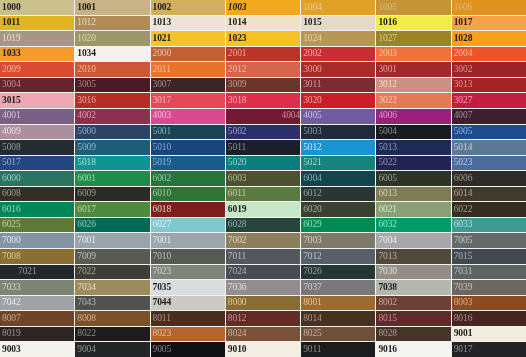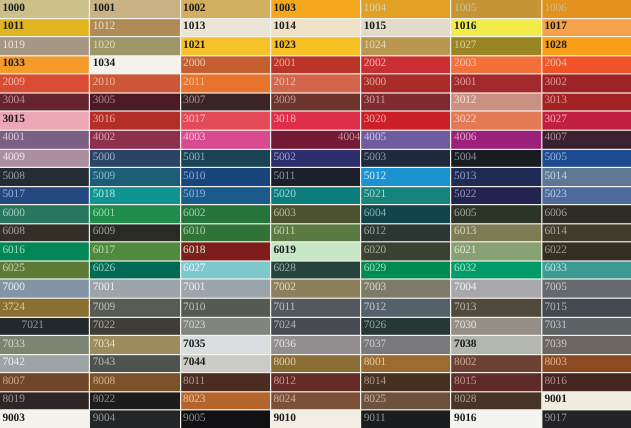--- a/index.html
+++ b/index.html
@@ -53,21 +53,21 @@
       <div class="cell bold" style="background: rgb(204, 192, 138);">
         <span class="lbl" style="color: rgb(26, 26, 26);">1000</span>
       </div>
       <div class="cell bold" style="background: rgb(201, 178, 133);">
         <span class="lbl" style="color: rgb(26, 26, 26);">1001</span>
       </div>
       <div class="cell bold" style="background: rgb(210, 174, 95);">
         <span class="lbl" style="color: rgb(26, 26, 26);">1002</span>
       </div>
       <div class="cell bold" style="background: rgb(244, 168, 29);">
-        <span class="lbl" style="color: rgb(26, 26, 26);">1003</span>
+        <span class="lbl" style="color: rgb(26, 26, 26); font-style: italic;">1003</span>
       </div>
       <div class="cell" style="background: rgb(224, 161, 36);">
         <span class="lbl" style="color: rgb(217, 207, 174);">1004</span>
       </div>
       <div class="cell" style="background: rgb(196, 148, 53);">
         <span class="lbl" style="color: rgb(205, 191, 144);">1005</span>
       </div>
       <div class="cell" style="background: rgb(226, 146, 31);">
         <span class="lbl" style="color: rgb(212, 187, 131);">1006</span>
       </div>
@@ -412,21 +412,21 @@
       </div>
       <div class="cell" style="background: rgb(168, 168, 172);">
         <span class="lbl" style="color: rgb(236, 236, 238);">7004</span>
       </div>
       <div class="cell" style="background: rgb(102, 105, 107);">
         <span class="lbl" style="color: rgb(196, 198, 200);">7005</span>
       </div>
     </div>
     <div class="row">
       <div class="cell" style="background: rgb(138, 111, 50);">
-        <span class="lbl" style="color: rgb(219, 201, 156);">3724</span>
+        <span class="lbl" style="color: rgb(219, 201, 156);">7008</span>
       </div>
       <div class="cell" style="background: rgb(88, 91, 84);">
         <span class="lbl" style="color: rgb(188, 190, 185);">7009</span>
       </div>
       <div class="cell" style="background: rgb(85, 90, 84);">
         <span class="lbl" style="color: rgb(186, 189, 185);">7010</span>
       </div>
       <div class="cell" style="background: rgb(82, 88, 94);">
         <span class="lbl" style="color: rgb(184, 187, 191);">7011</span>
       </div>

